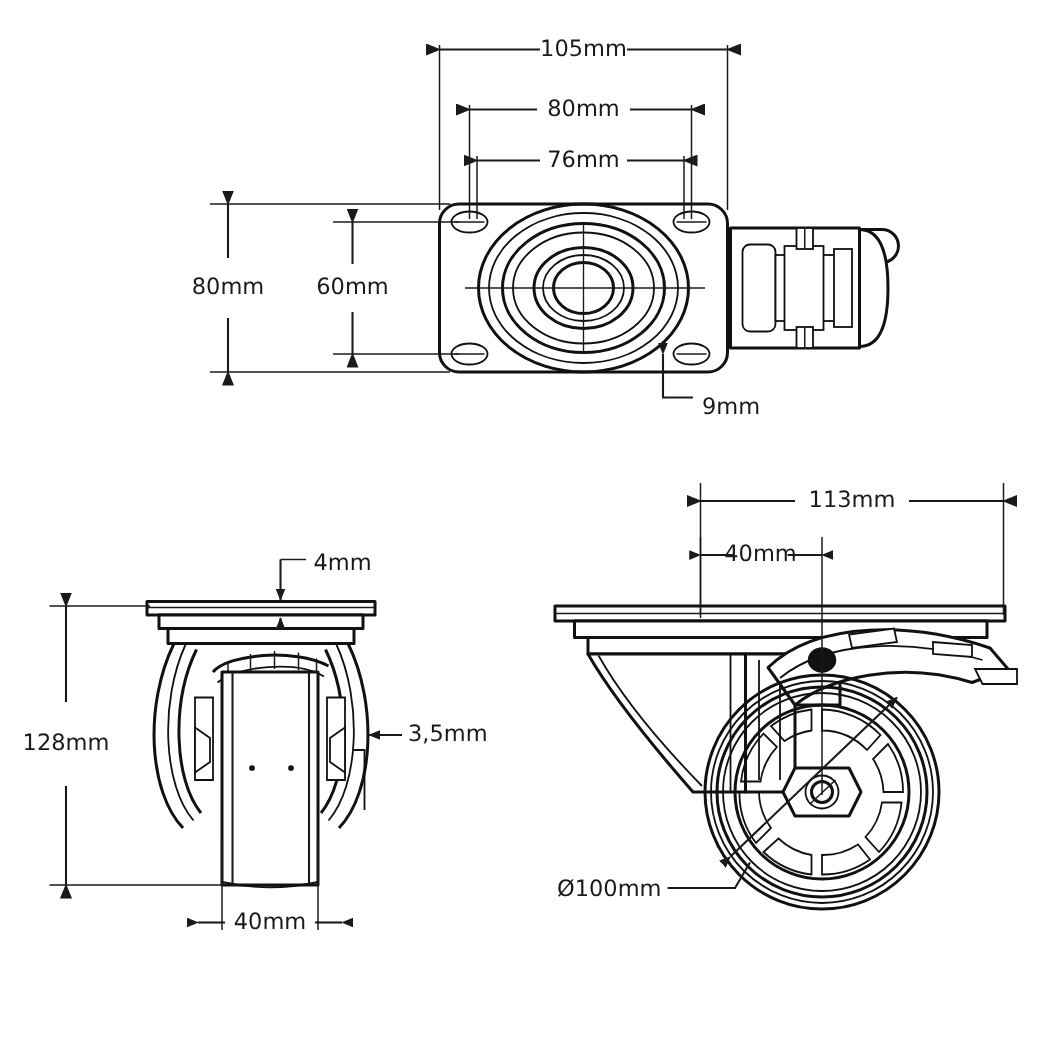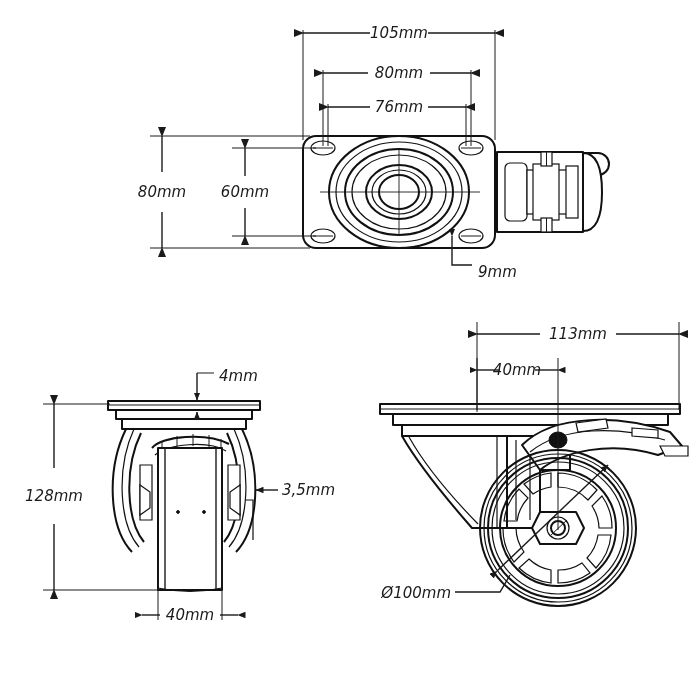--- a/index.html
+++ b/index.html
@@ -3,21 +3,21 @@
 <meta charset="utf-8">
 <style>
   html,body{margin:0;padding:0;}
   body{
     width:700px;height:700px;
     background:#ffffff;
     font-family:"DejaVu Sans", sans-serif;
     overflow:hidden;
     position:relative;
   }
-  #sheet{position:absolute;left:10px;top:0;width:564px;height:700px;font-style:italic;}
+  #sheet{position:absolute;left:0;top:0;width:564px;height:700px;}
   svg{display:block;}
   text{
     font-family:"DejaVu Sans", sans-serif;
     fill:#1a1a1a;
     dominant-baseline:middle;
   }
   .dimtext{font-size:15px;}
   .ln{stroke:#1a1a1a;fill:none;}
   .thin{stroke-width:1;}
   .med{stroke-width:1.4;}

